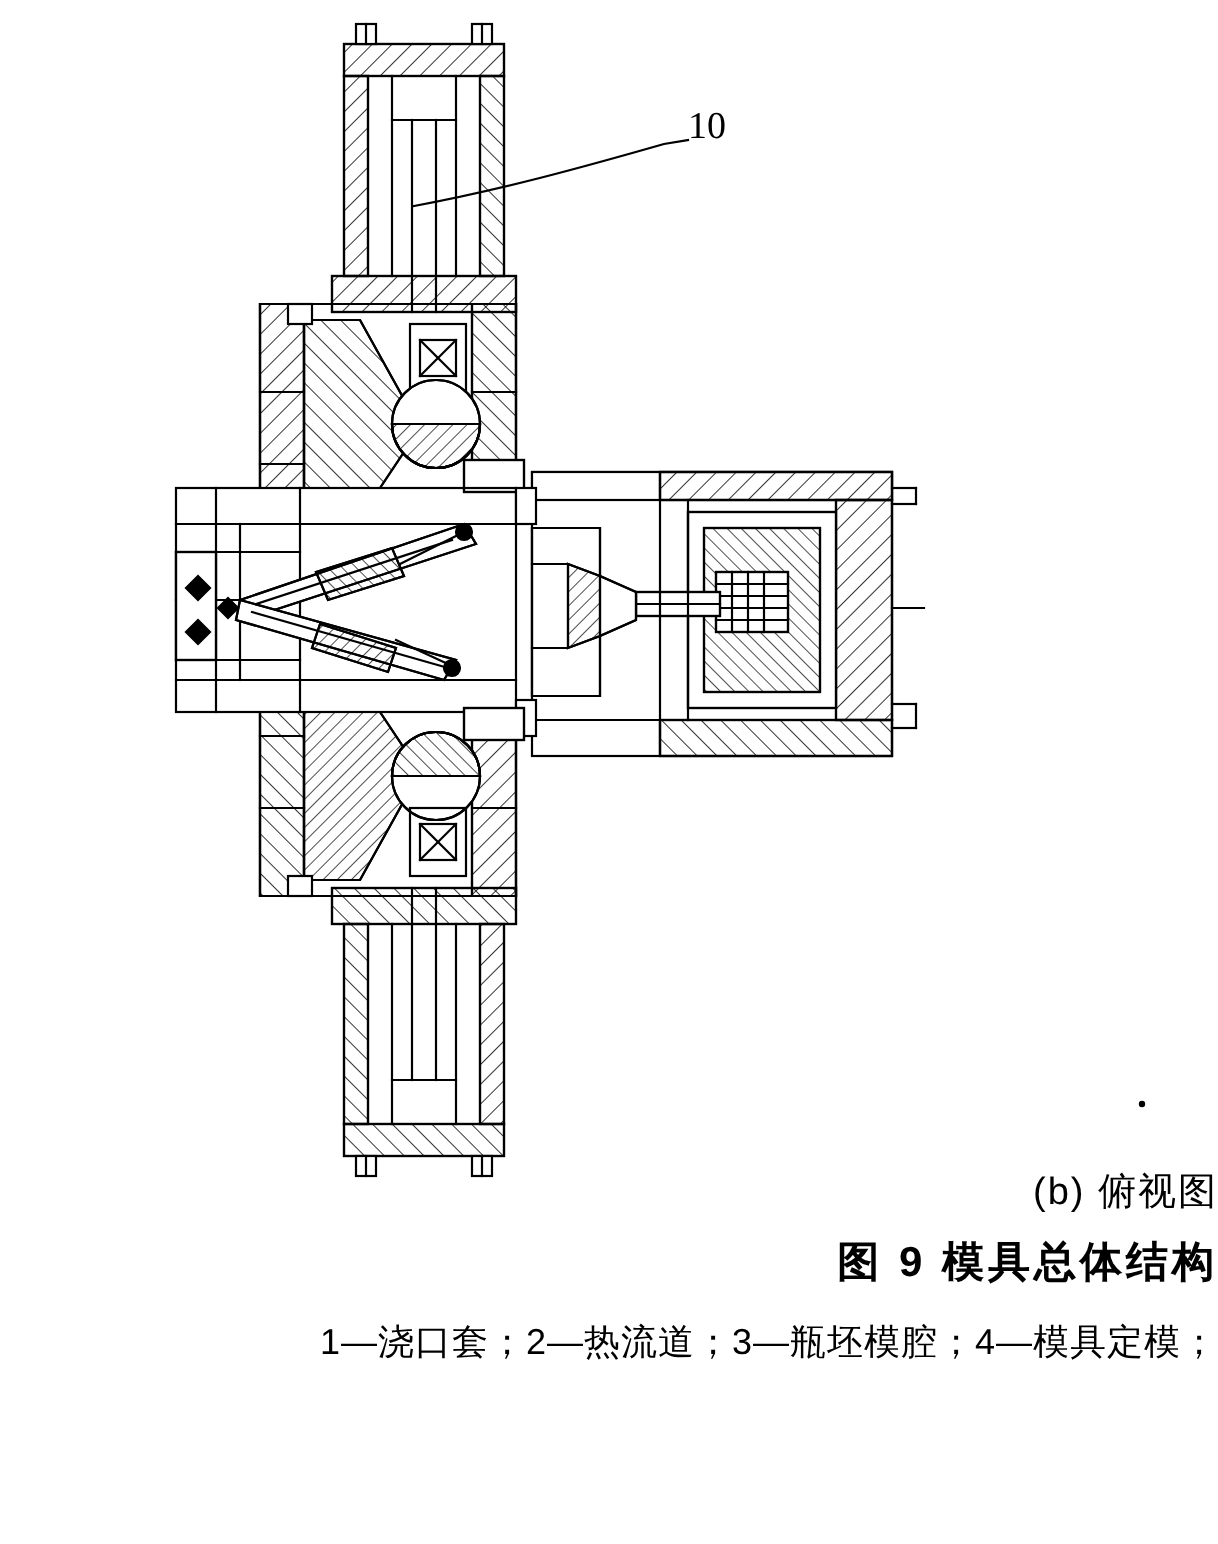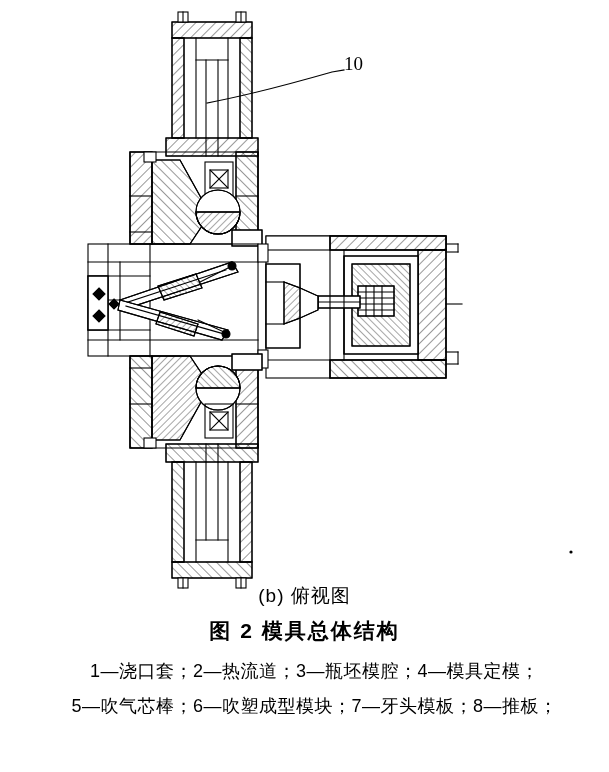--- a/index.html
+++ b/index.html
@@ -30,21 +30,21 @@
     position: absolute;
     font-family: "Liberation Serif", serif;
     font-size: 19px;
     color: #000;
   }
   #caption-block {
     position: absolute;
     left: 0;
     top: 583px;
     width: 609px;
-    text-align: center;
+    text-align: right;
   }
   .cap-sub {
     font-family: "Liberation Sans", sans-serif;
     font-size: 19px;
     letter-spacing: 1px;
     margin-bottom: 8px;
   }
   .cap-title {
     font-family: "Liberation Sans", sans-serif;
     font-size: 21px;
@@ -291,16 +291,15 @@
 
       <circle cx="571" cy="552" r="1.6" fill="#000" stroke="none"></circle>
     </g>
   </svg>
 
   <div class="callout-label" style="left:344px; top:53px;">10</div>
 </div>
 
 <div id="caption-block">
   <div class="cap-sub">(b) 俯视图</div>
-  <div class="cap-title">图 2    模具总体结构</div>
+  <div class="cap-title">图 9    模具总体结构</div>
   <div class="legend-line">1—浇口套；2—热流道；3—瓶坯模腔；4—模具定模；</div>
-  <div class="legend-line">5—吹气芯棒；6—吹塑成型模块；7—牙头模板；8—推板；</div>
 </div>
 
 </body></html>

